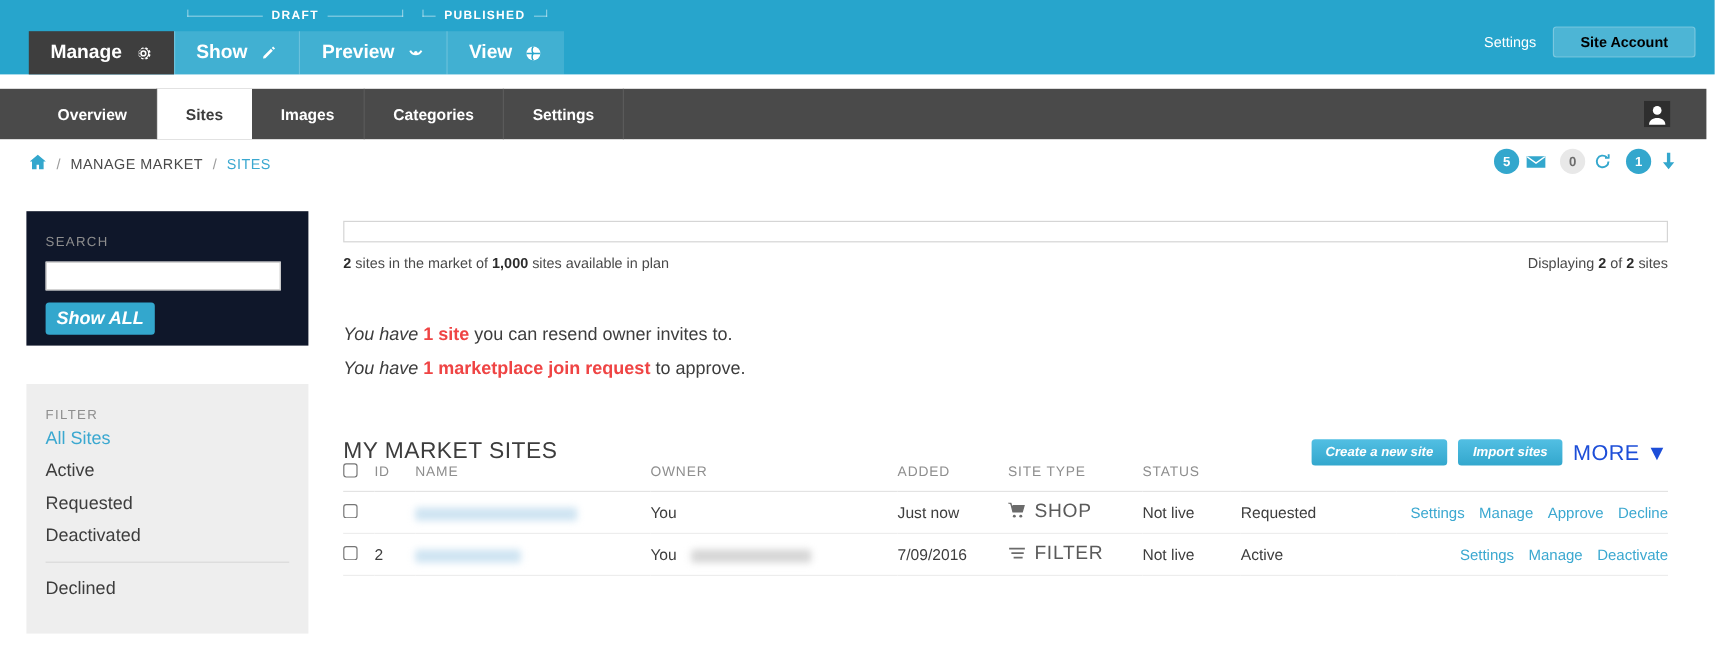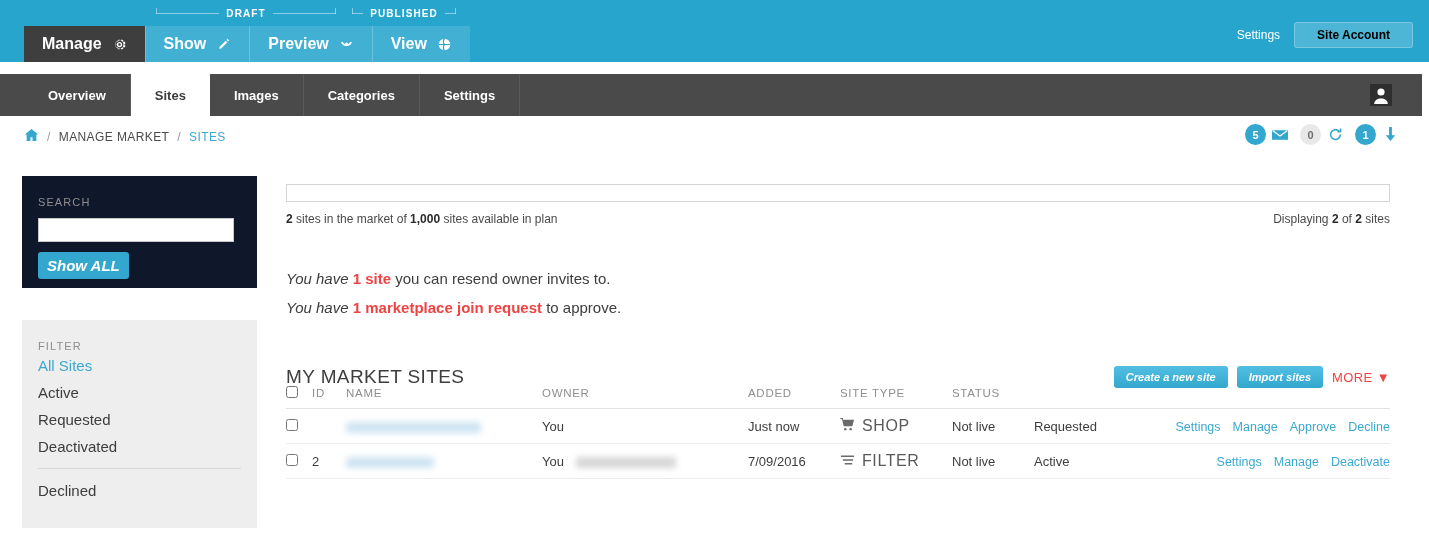--- a/index.html
+++ b/index.html
@@ -78,21 +78,21 @@
   .notice{font-size:15px;color:#3d3d3d;margin-bottom:12px;font-style:italic;}
   .notice b{font-style:normal;color:#ef4444;font-weight:bold;cursor:pointer;}
   .notice i{font-style:normal;}
 
   .sect{position:absolute;left:286px;top:348px;width:1104px;display:flex;align-items:center;justify-content:space-between;margin-top:18px;}
   .sect h1{margin:0;font-size:19px;font-weight:normal;letter-spacing:.4px;color:#3d3d3d;}
   .acts{display:flex;align-items:center;gap:9px;}
   .btn-blue{background:#43b3da;background:linear-gradient(#52bfe3,#33a7cd);color:#ffffff;font-size:11px;
             font-weight:bold;font-style:italic;padding:5px 12px;border-radius:3px;border:none;cursor:pointer;
             font-family:inherit;}
-  .more{font-size:13px;color:#ef4444;cursor:pointer;letter-spacing:.4px;}
+  .more{font-size:18px;color:#1d4ed8;cursor:pointer;letter-spacing:.4px;}
 
   
   .tbl{position:absolute;left:286px;top:386px;width:1104px;border-collapse:collapse;font-size:13px;}
   .tbl th{font-weight:normal;font-size:11.5px;letter-spacing:.7px;color:#8e8e8e;text-align:left;
           padding:0 0 8px 0;border-bottom:1px solid #e3e3e3;vertical-align:middle;}
   .tbl td{padding:8px 0;border-bottom:1px solid #ededed;color:#3d3d3d;vertical-align:middle;}
   .c-chk{width:26px;}
   .c-id{width:34px;}
   .c-name{width:196px;}
   .c-owner{width:206px;}

